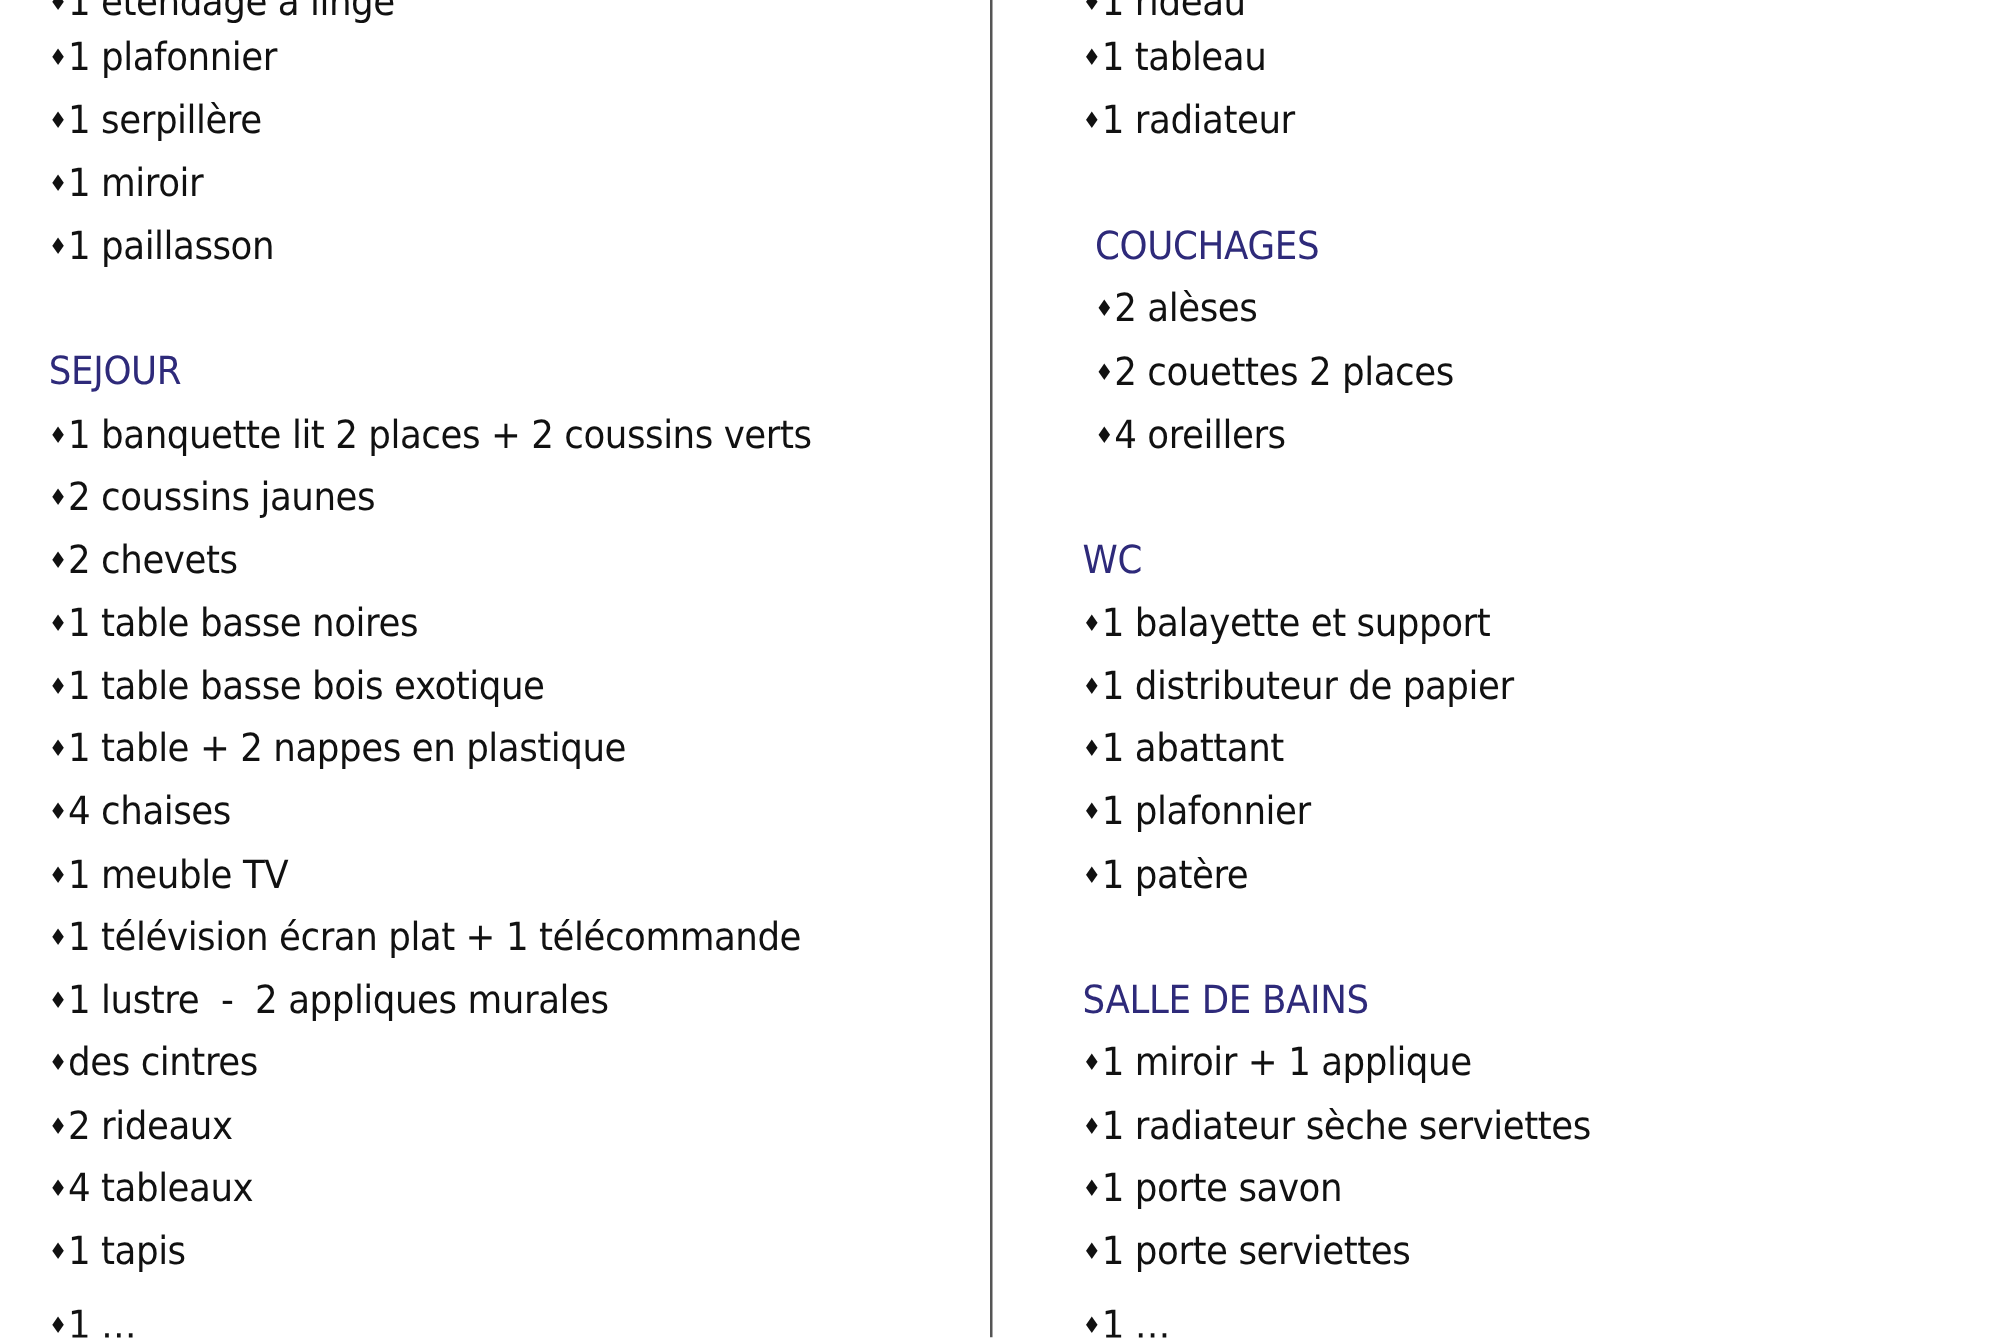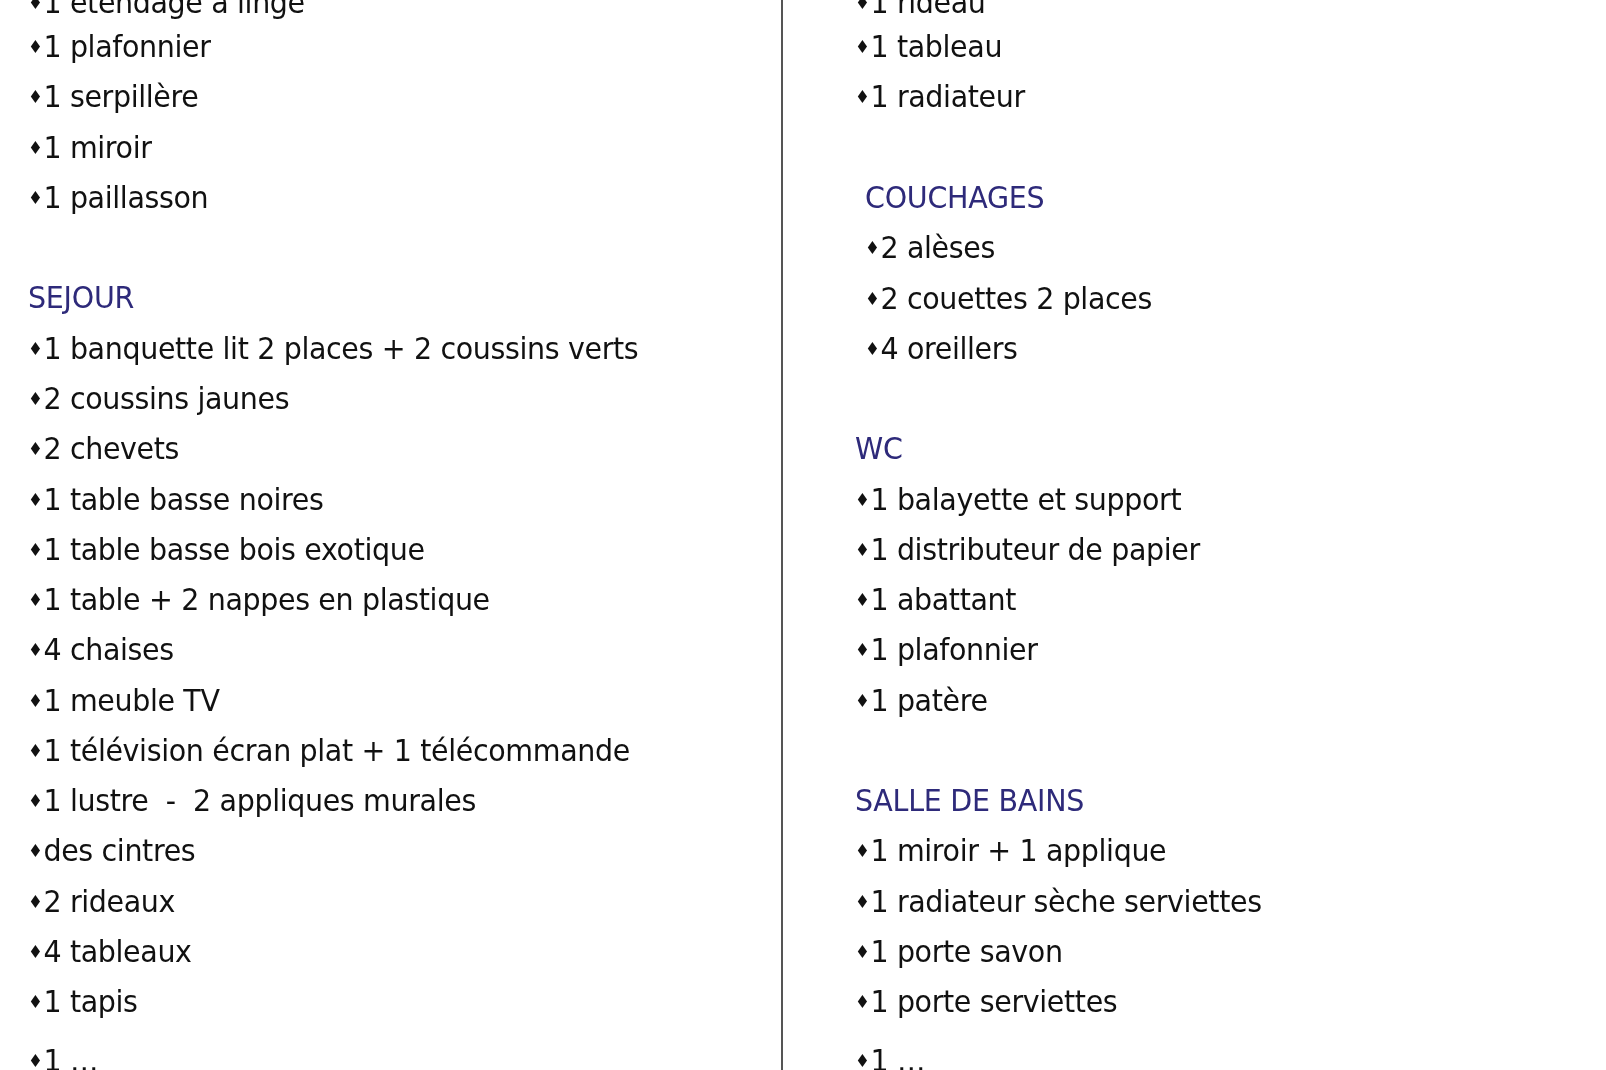--- a/index.html
+++ b/index.html
@@ -10,21 +10,21 @@
     body {
       width: 1606px;
       height: 1070px;
       overflow: hidden;
       position: relative;
       font-family: "DejaVu Sans", sans-serif;
       color: #111111;
     }
     .page {
       position: absolute;
-      left: 0;
+      left: 11px;
       top: 0;
       width: 1304px;
       height: 1070px;
       overflow: hidden;
     }
     .divider {
       position: absolute;
       left: 781px;
       top: 0;
       width: 2px;

